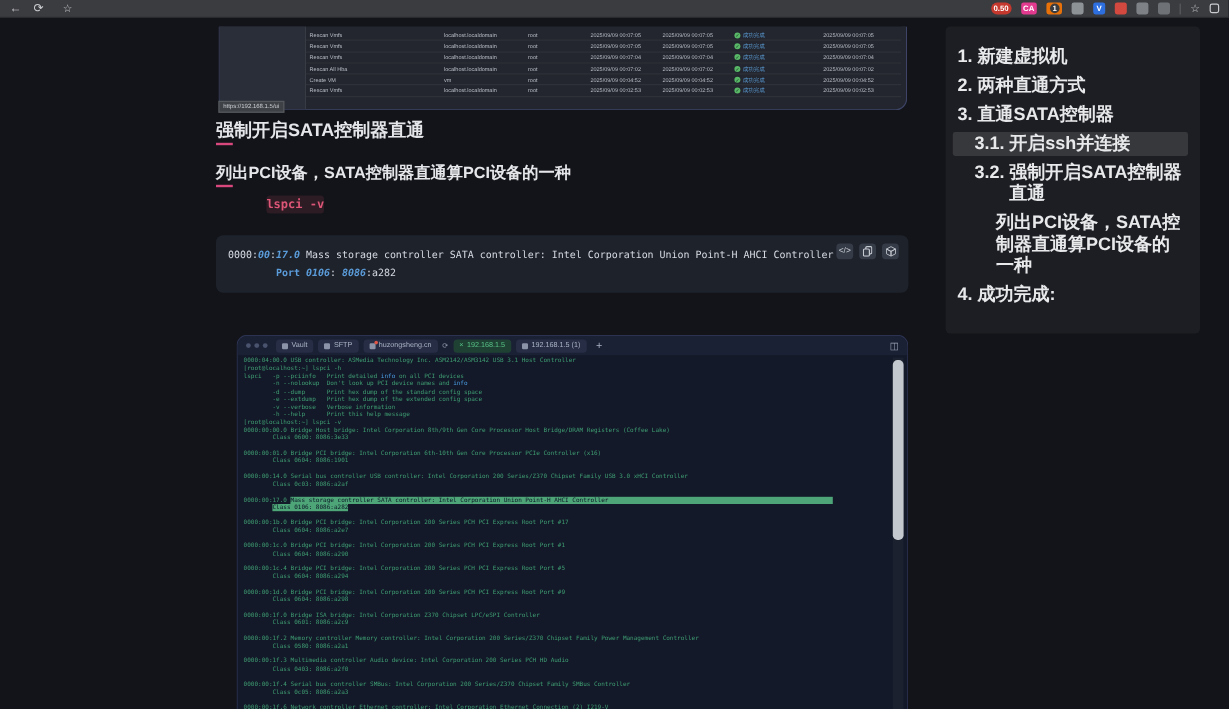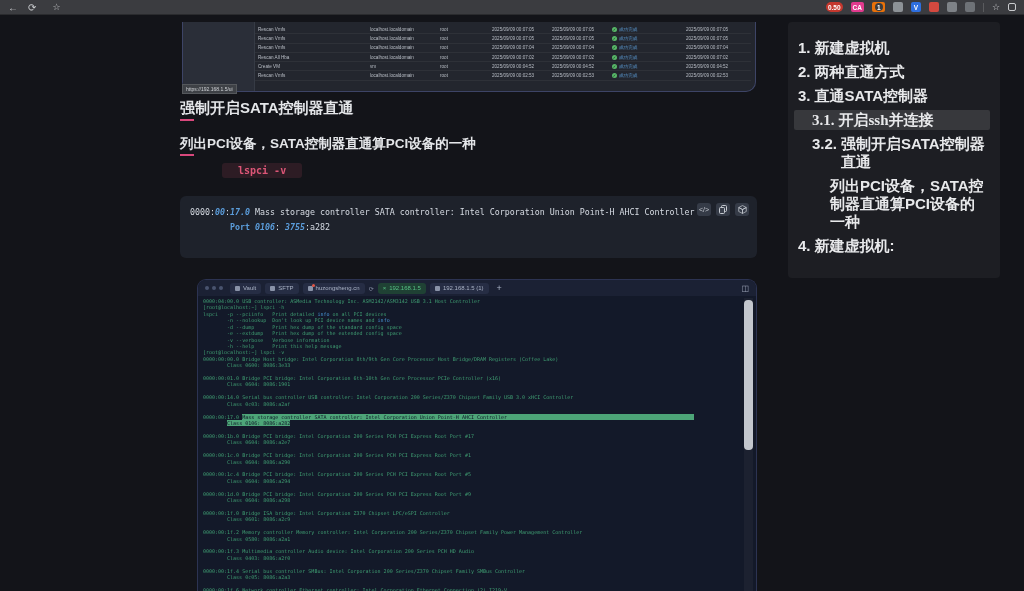--- a/index.html
+++ b/index.html
@@ -45,23 +45,23 @@
   .esxi-tip { position:absolute; left:-1px; bottom:-3px; background:#3e4146; border:1px solid #55585c;
     color:#cfd2d6; font-size:5px; padding:1px 3px; white-space:nowrap; }
 
   
   .h3t { position:absolute; left:0; top:84px; color:#e4e6e9; font-size:15px; font-weight:bold; }
   .acc1 { position:absolute; left:0; top:104px; width:14px; height:2px; }
   .h4t { position:absolute; left:0; top:120px; color:#e4e6e9; font-size:13.5px; font-weight:bold; }
   .acc2 { position:absolute; left:0; top:139px; width:14px; height:2px; }
   .inlcode { position:absolute; left:42px; top:148px; font-family:"DejaVu Sans Mono", monospace;
     font-size:10px; font-weight:bold; color:#dd5677; background:rgba(221,86,119,0.13);
-    padding:2px 16px; border-radius:3px;text-align:center; }
-
-  .codeblock { position:absolute; left:0; top:181px; width:577px; height:62px; background:#1e222b;
+    padding:2px 0; border-radius:3px;text-align:center; }
+
+  .codeblock { position:absolute; left:0; top:181px; width:577px; height:48px; background:#1e222b;
     border-radius:6px; padding:9px 10px; overflow:hidden; }
   .cline { font-family:"DejaVu Sans Mono", monospace; font-size:8.3px; line-height:15px;
     white-space:pre; color:#d6dbe3; }
   .c-w { color:#d6dbe3; }
   .c-num { color:#5b9ddb; font-weight:bold; font-style:italic; }
   .c-kw { color:#5b9ddb; font-weight:bold; }
   .code-actions { position:absolute; top:7px; right:8px; display:flex; gap:5px; align-items:center; }
   .cabtn { min-width:14px; height:13px; background:rgba(58,64,76,0.85); border-radius:3px;
     color:#c6cad1; font-size:7px; display:flex; align-items:center; justify-content:center;
     cursor:pointer; padding:0 2px; }
@@ -94,21 +94,21 @@
   .tthumb { position:absolute; top:2px; left:0; width:9px; height:150px; background:#c3c7ce;
     border-radius:4px; }
 
   
   .toc { position:absolute; left:788px; top:7px; width:212px; background:#1d1e23; border-radius:4px;
     padding:16px 10px 18px 6px; }
   .titem { display:flex; line-height:18px; margin-bottom:4px; color:#e8e9eb; font-size:15px;
     font-weight:bold; cursor:pointer; border-radius:2px; padding:1px 4px; }
   .titem.lv2 { padding-left:18px; }
   .titem.lv3 { padding-left:36px; }
-  .titem.tactive { background:#37383c;font-family:Liberation Serif, serif; }
+  .titem.tactive { background:#37383c; }
   .tnum { margin-right:4px; white-space:nowrap; }
 </style>
 </head>
 <body>
 
 <div class="screen">
 
   <div class="toolbar">
     <span class="navic">←</span>
     <span class="navic">⟳</span>
@@ -216,21 +216,21 @@
 
       <div class="h3t">强制开启SATA控制器直通</div>
       <div class="acc1" style="background: rgb(216, 72, 124);"></div>
       <div class="h4t">列出PCI设备，SATA控制器直通算PCI设备的一种</div>
       <div class="acc2" style="background: rgb(216, 72, 124);"></div>
       <code class="inlcode">lspci -v</code>
 
       <div class="codeblock">
         <div id="code-lines">
             <div class="cline"><span class="c-w">0000:</span><span class="c-num">00</span><span class="c-w">:</span><span class="c-num">17.0</span><span class="c-w"> Mass storage controller SATA controller: Intel Corporation Union Point-H AHCI Controller</span></div>
-            <div class="cline"><span class="c-w">        </span><span class="c-kw">Port</span><span class="c-w"> </span><span class="c-num">0106</span><span class="c-w">: </span><span class="c-num">3755</span><span class="c-w">:a282</span></div>
+            <div class="cline"><span class="c-w">        </span><span class="c-kw">Port</span><span class="c-w"> </span><span class="c-num">0106</span><span class="c-w">: </span><span class="c-num">8086</span><span class="c-w">:a282</span></div>
           </div>
         <div class="code-actions">
           <span class="cabtn">&lt;/&gt;</span>
           <span class="cabtn">
             <svg width="8" height="9" viewBox="0 0 8 9">
                 <rect x="2.5" y="0.5" width="5" height="6" rx="1" fill="none" stroke="#c6cad1"></rect>
                 <rect x="0.5" y="2.5" width="5" height="6" rx="1" fill="#3a404c" stroke="#c6cad1"></rect>
               </svg>
           </span>
           <span class="cabtn">
@@ -347,17 +347,17 @@
         </div>
         <div class="titem lv2">
           <span class="tnum">3.2.</span>
           <span class="tlabel">强制开启SATA控制器直通</span>
         </div>
         <div class="titem lv3">
           <span class="tlabel">列出PCI设备，SATA控制器直通算PCI设备的一种</span>
         </div>
         <div class="titem lv1">
           <span class="tnum">4.</span>
-          <span class="tlabel">新建虚拟机:</span>
+          <span class="tlabel">成功完成:</span>
         </div>
       </aside>
   </div>
 </div>
 
 </body></html>

